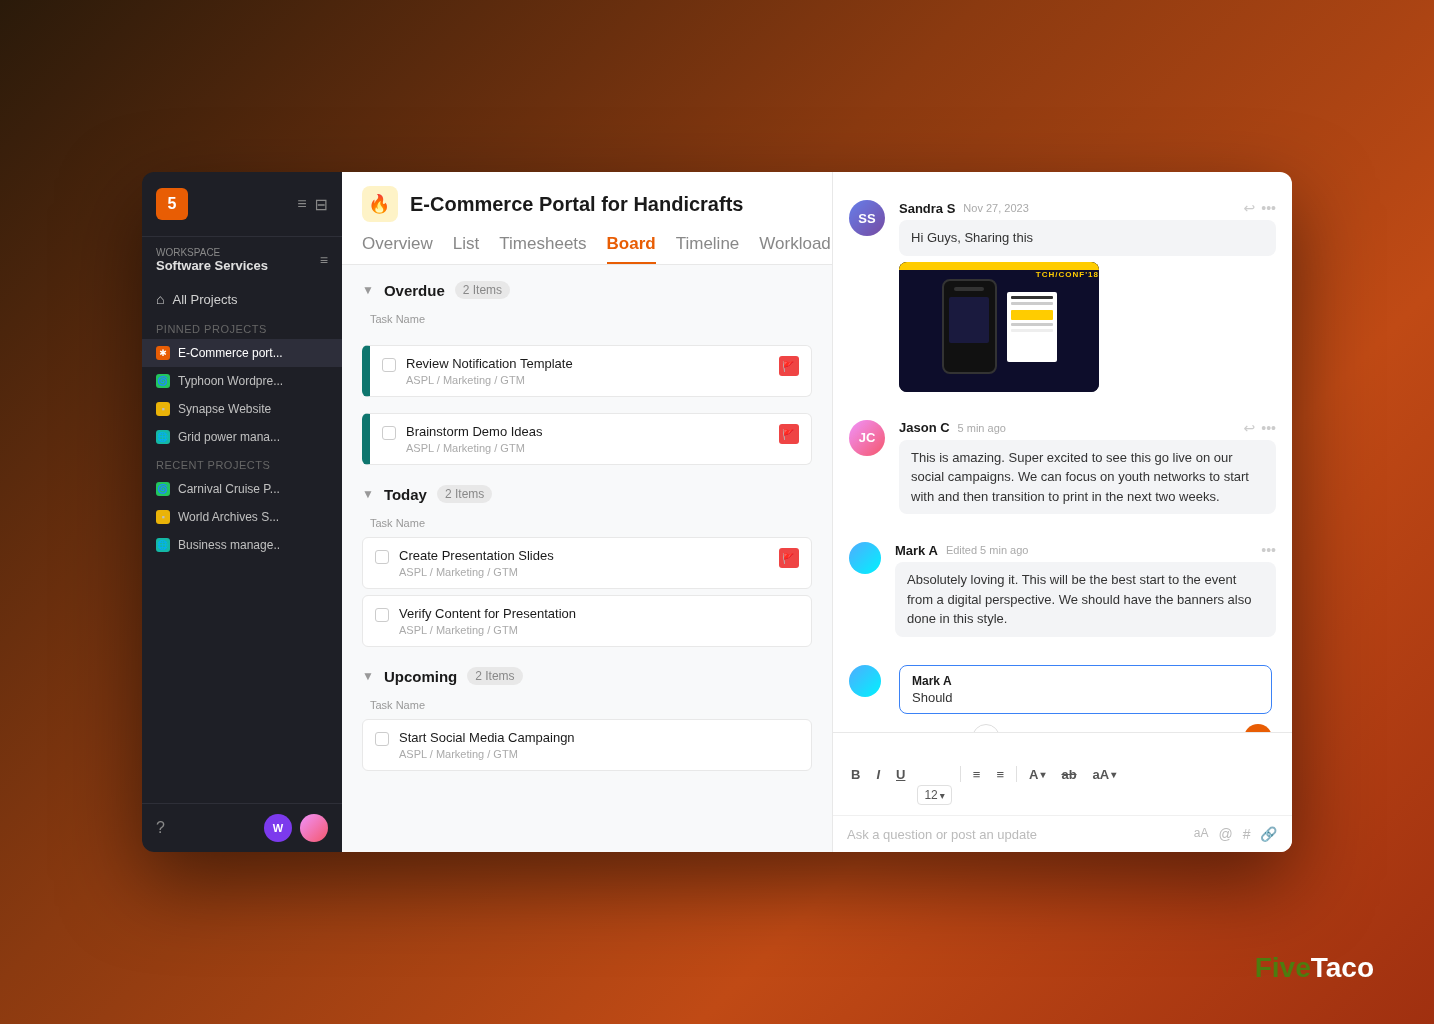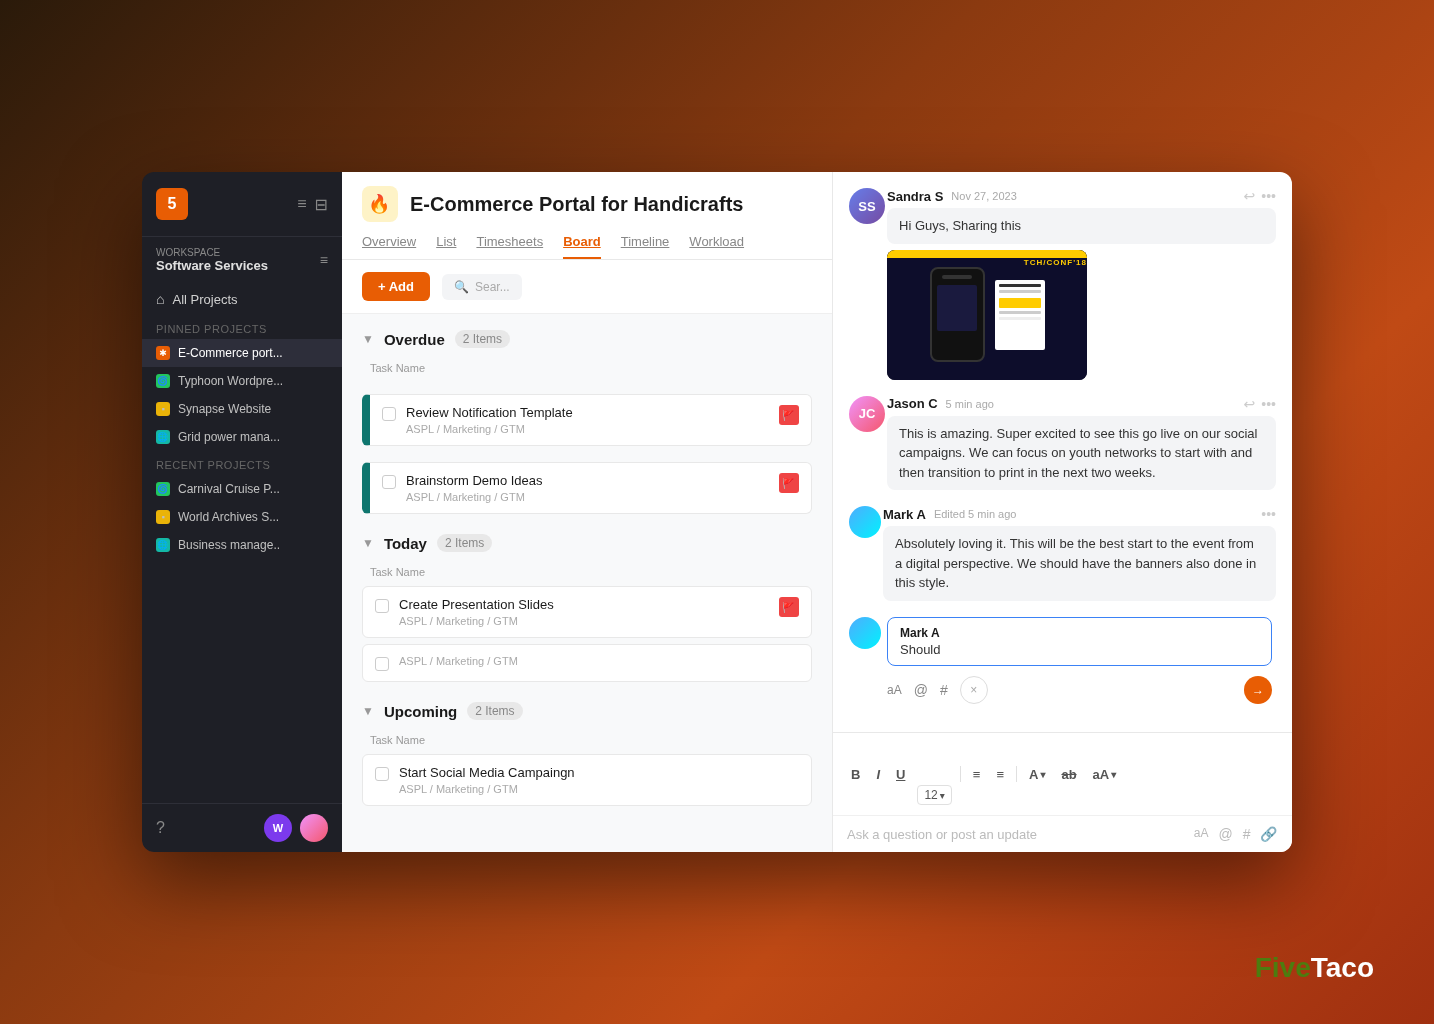--- a/index.html
+++ b/index.html
@@ -182,26 +182,25 @@
     .project-title {
       font-size: 20px;
       font-weight: 700;
       color: #1a1a1a;
     }
     .project-tabs {
       display: flex;
       gap: 20px;
     }
     .tab-item {
-      font-size: 13px;
+      font-size: 17px;
       color: #888;
       padding-bottom: 8px;
       cursor: pointer;
       border-bottom: 2px solid transparent;
-      text-decoration: underline;
     }
     .tab-item.active {
       color: #e85d04;
       border-bottom-color: #e85d04;
       font-weight: 600;
     }
     .board-toolbar {
       display: flex;
       align-items: center;
       gap: 12px;
@@ -330,22 +329,23 @@
     .chat-messages {
       flex: 1;
       overflow-y: auto;
       padding: 16px;
       display: flex;
       flex-direction: column;
       gap: 16px;
     }
     .message-row {
       display: flex;
-      gap: 2px;
+      gap: 14px;
       align-items: flex-start;
+      margin-top: 12px;
     }
     .msg-avatar {
       width: 36px;
       height: 36px;
       border-radius: 50%;
       flex-shrink: 0;
       overflow: hidden;
       display: flex;
       align-items: center;
       justify-content: center;
@@ -607,27 +607,20 @@
       <div class="project-tabs">
         <div class="tab-item">Overview</div>
         <div class="tab-item">List</div>
         <div class="tab-item">Timesheets</div>
         <div class="tab-item active">Board</div>
         <div class="tab-item">Timeline</div>
         <div class="tab-item">Workload</div>
       </div>
     </div>
 
-    <div class="board-toolbar">
-      <button class="add-btn">+ Add</button>
-      <div class="search-box">
-        <span>🔍</span>
-        <span>Sear...</span>
-      </div>
-    </div>
 
     <div class="task-list-area">
 
       <div class="section-group">
         <div class="section-header">
           <span class="section-toggle">▼</span>
           <span class="section-name">Overdue</span>
           <span class="section-count">2 Items</span>
         </div>
         <div class="task-table-header">Task Name</div>
@@ -660,20 +653,21 @@
           <div style="width:14px;height:14px;border:1.5px solid #ccc;border-radius:3px;margin-top:2px;flex-shrink:0;"></div>
           <div class="task-info">
             <div class="task-name">Create Presentation Slides</div>
             <div class="task-path">ASPL / Marketing / GTM</div>
           </div>
           <div class="task-flag">🚩</div>
         </div>
         <div class="task-card">
           <div style="width:14px;height:14px;border:1.5px solid #ccc;border-radius:3px;margin-top:2px;flex-shrink:0;"></div>
           <div class="task-info">
+            <div class="task-name">Verify Content for Presentation</div>
             <div class="task-path">ASPL / Marketing / GTM</div>
           </div>
         </div>
       </div>
 
       <div class="section-group">
         <div class="section-header">
           <span class="section-toggle">▼</span>
           <span class="section-name">Upcoming</span>
           <span class="section-count">2 Items</span>

